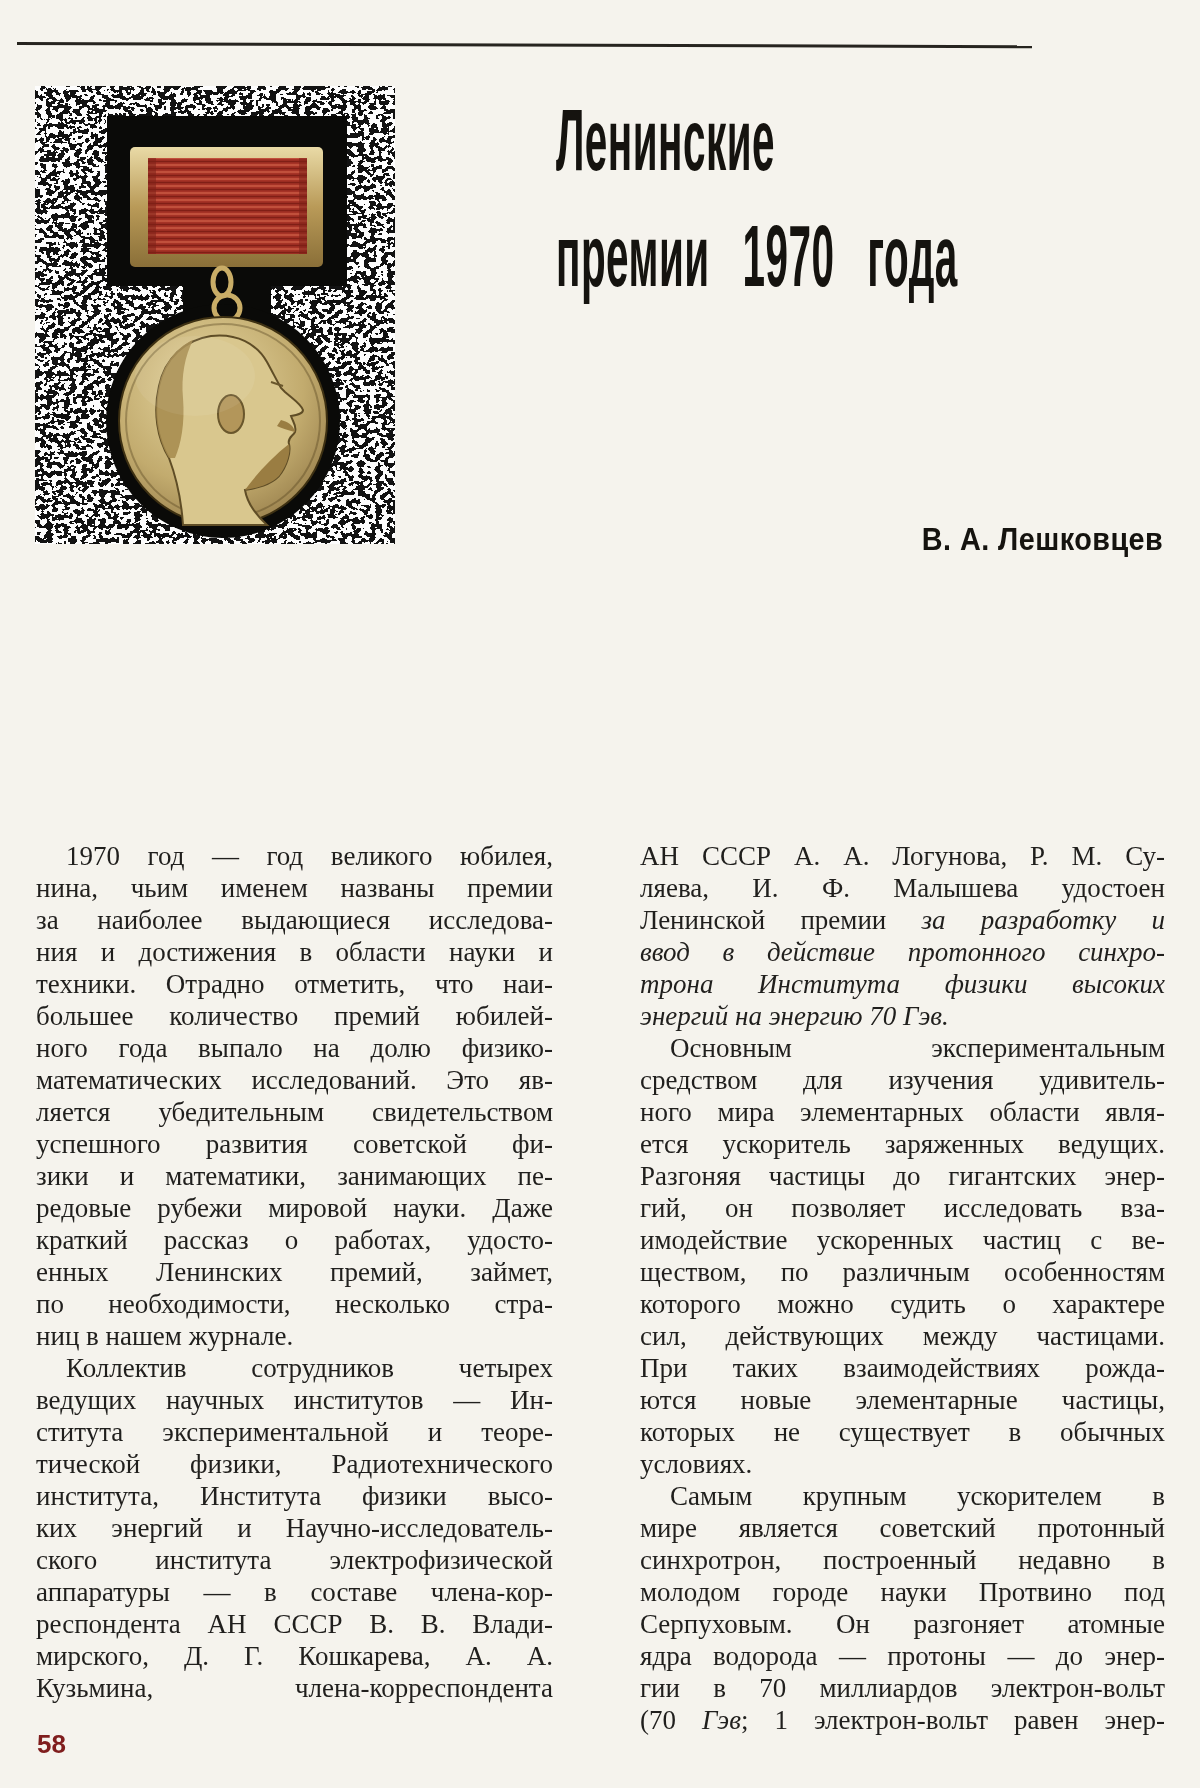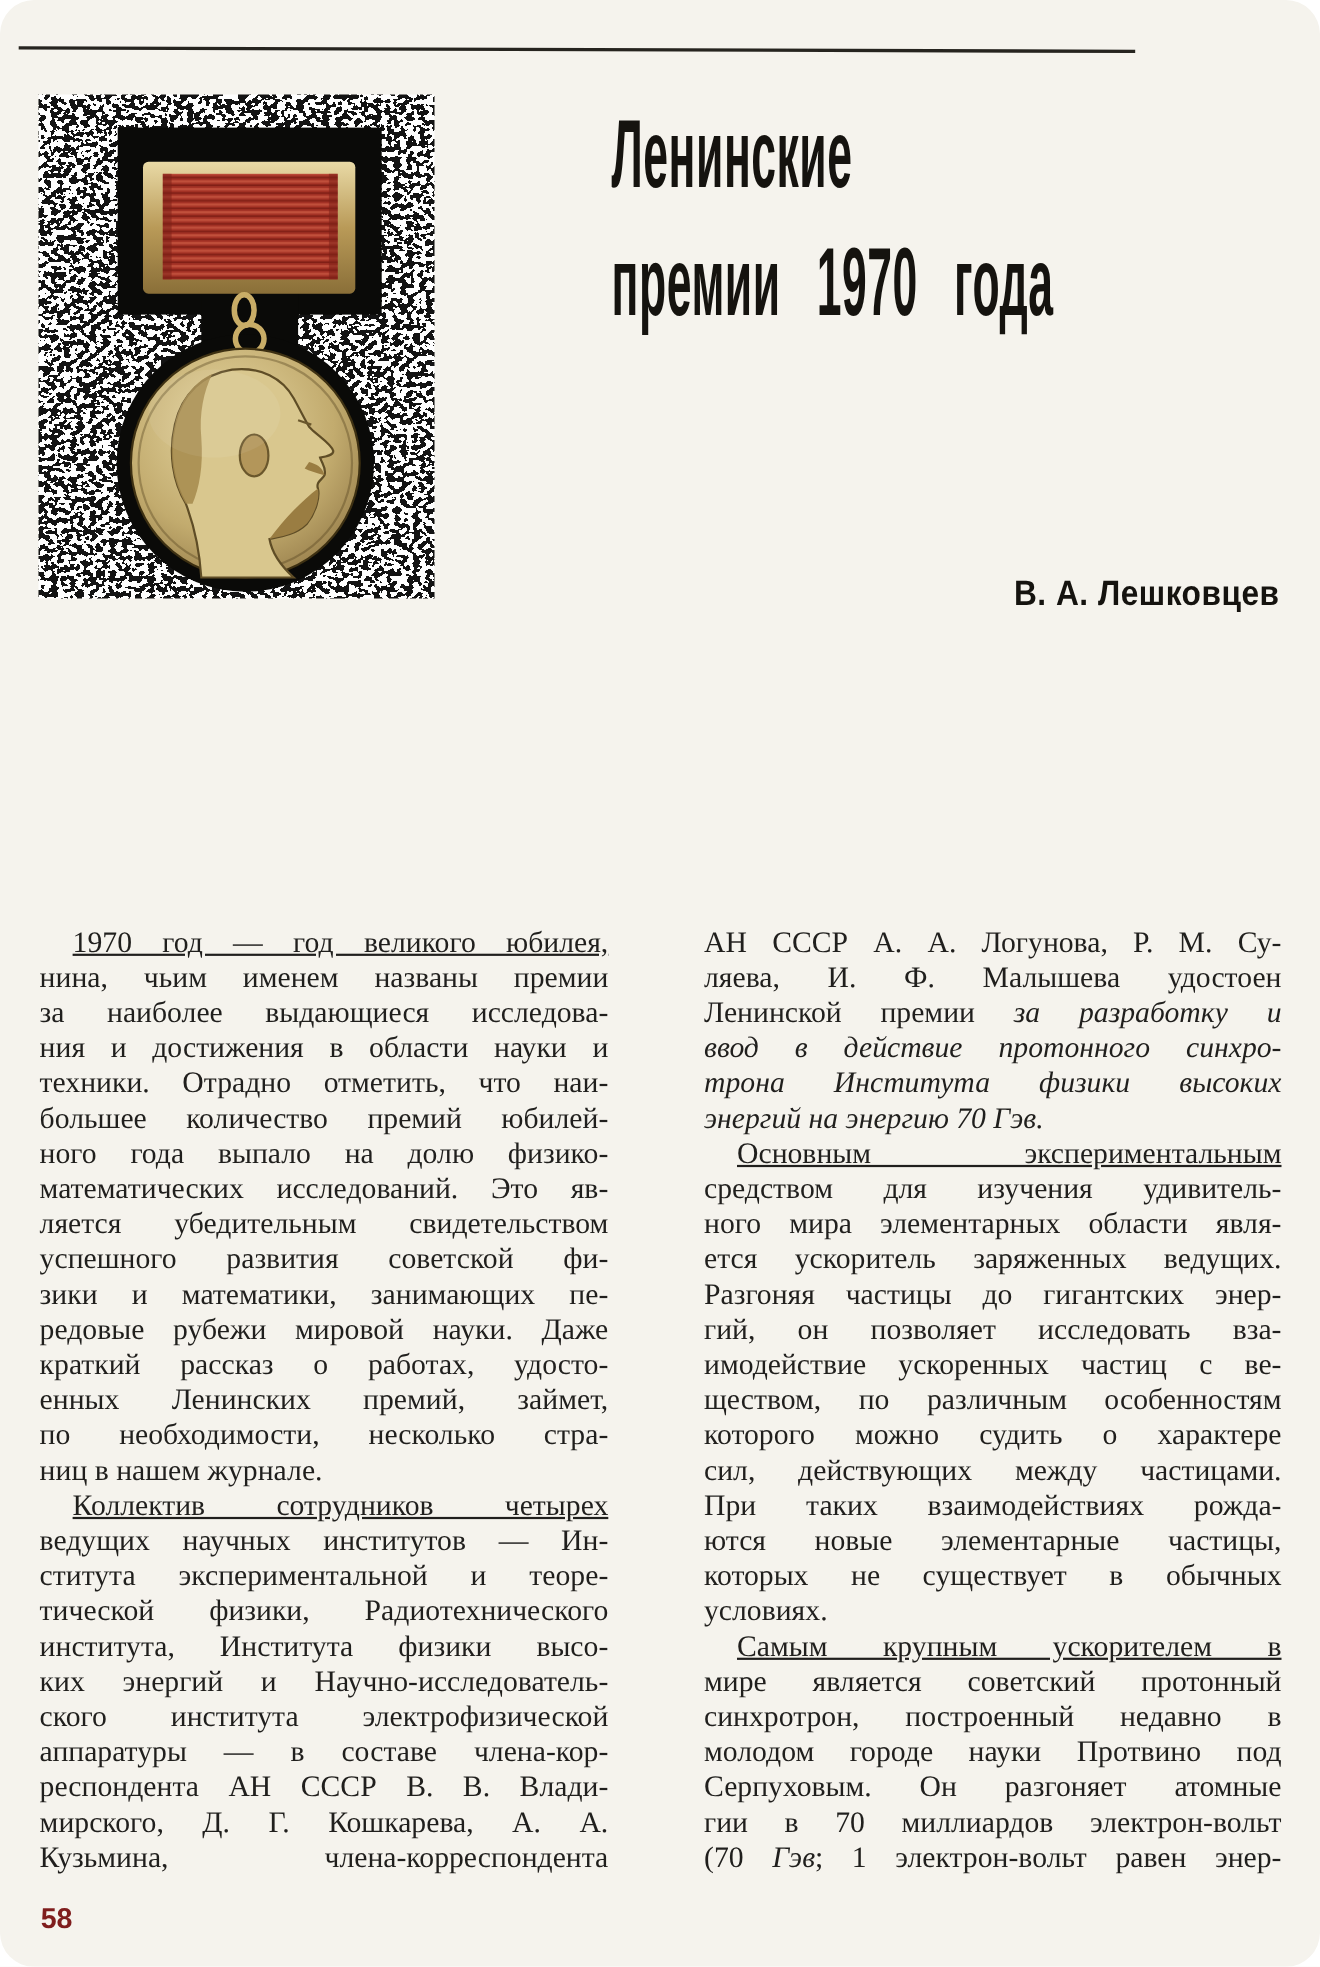--- a/index.html
+++ b/index.html
@@ -2,21 +2,20 @@
 <html style="--paper: #f5f3ed; --ink: #201f1d; --ribbon-red: #a63326; --medal-gold: #c2ab6e;"><head>
 <meta charset="utf-8">
 <style>
   html,body { margin:0; padding:0; }
   .page {
     position:relative; width:1200px; height:1788px;
     background:var(--paper,#f5f3ed);
     font-family:"Liberation Serif", serif;
     color:var(--ink,#201f1d);
     overflow:hidden;
-    border-radius:31px;
   }
   .rule {
     position:absolute; left:17px; top:42px; width:1015px; height:3px;
     background:#26241f; transform:rotate(0.18deg); transform-origin:left center;
   }
   .photo { position:absolute; left:35px; top:86px; width:360px; height:458px; }
   .photo svg { display:block; }
   .title {
     position:absolute; left:556px;
     font-family:"Liberation Sans", sans-serif; font-weight:bold;
@@ -30,21 +29,21 @@
     position:absolute; right:37px; top:521px;
     font-family:"Liberation Sans", sans-serif; font-weight:bold;
     font-size:32px; letter-spacing:0.5px; color:#15130f;
     transform:scaleX(0.9); transform-origin:100% 0; white-space:nowrap;
   }
   .col { position:absolute; top:840px; font-size:27px; line-height:32px; }
   .col.left  { left:36px;  width:517px; }
   .col.right { left:640px; width:525px; }
   .line { height:32px; text-align:justify; text-align-last:justify; }
   .line.flush { text-align-last:left; }
-  .line.indent { text-indent:30px;text-decoration:underline; }
+  .line.indent { text-indent:30px; }
   .line i { font-style:italic; }
   .pagenum {
     position:absolute; left:37px; top:1729px;
     font-family:"Liberation Sans", sans-serif; font-weight:bold; font-size:26px;
     color:#7f1d1d;
   }
 </style>
 </head>
 <body>
 
@@ -170,19 +169,20 @@
       <div class="line"><span>сил, действующих между частицами.</span></div>
       <div class="line"><span>При таких взаимодействиях рожда-</span></div>
       <div class="line"><span>ются новые элементарные частицы,</span></div>
       <div class="line"><span>которых не существует в обычных</span></div>
       <div class="line flush"><span>условиях.</span></div>
       <div class="line indent"><span>Самым крупным ускорителем в</span></div>
       <div class="line"><span>мире является советский протонный</span></div>
       <div class="line"><span>синхротрон, построенный недавно в</span></div>
       <div class="line"><span>молодом городе науки Протвино под</span></div>
       <div class="line"><span>Серпуховым. Он разгоняет атомные</span></div>
+      <div class="line"><span>ядра водорода — протоны — до энер-</span></div>
       <div class="line"><span>гии в 70 миллиардов электрон-вольт</span></div>
       <div class="line"><span>(70 </span><i>Гэв</i><span>; 1 электрон-вольт равен энер-</span></div>
     </div>
 
   <div class="pagenum">58</div>
 
 </div>
 
 </body></html>

